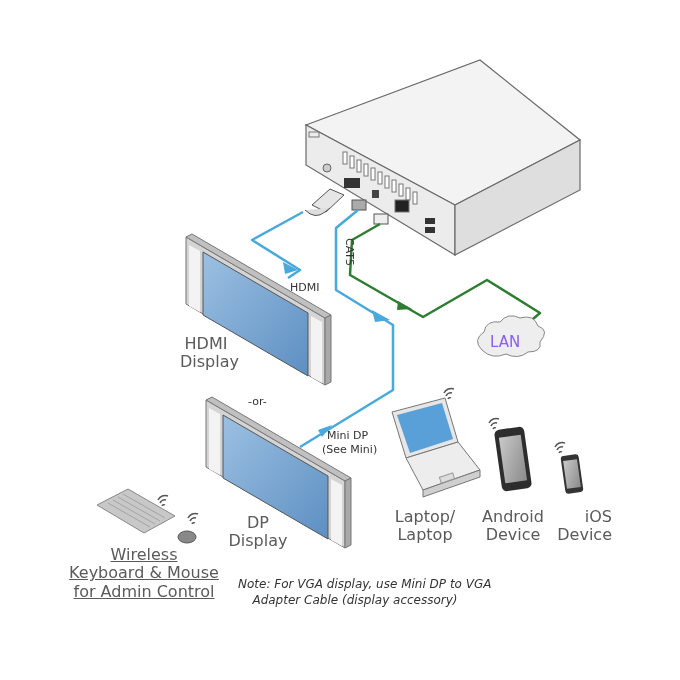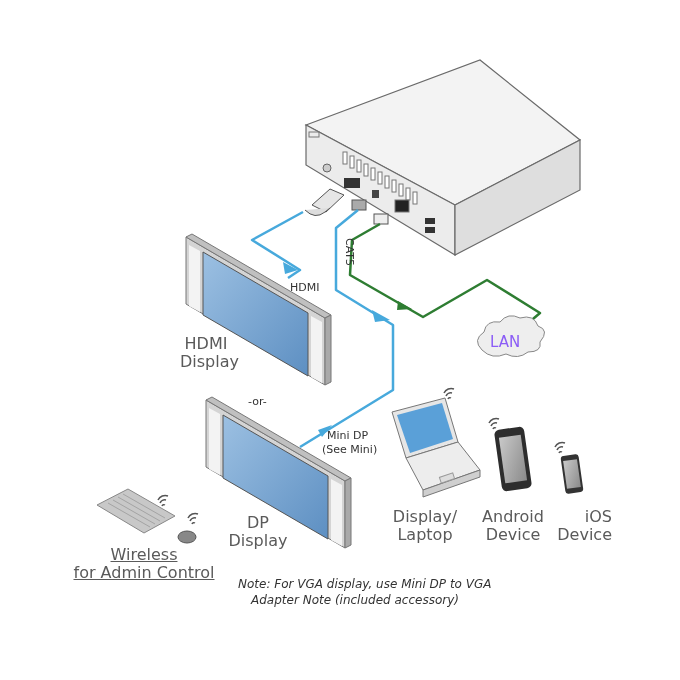--- a/index.html
+++ b/index.html
@@ -160,32 +160,33 @@
 </div>
 <div class="lbl small" style="left:248px;top:396px;">-or-</div>
 
 <div class="lbl big" style="left:228px;top:514px;width:60px;">
   <div>DP</div>
   <div>Display</div>
 </div>
 
 <div class="lbl big" style="left:60px;top:546px;width:168px;text-decoration:underline;">
   <div>Wireless</div>
+  <div>Keyboard &amp; Mouse</div>
   <div>for Admin Control</div>
 </div>
 
 <div class="lbl big" style="left:385px;top:508px;width:80px;">
-  <div>Display/</div>
+  <div>Laptop/</div>
   <div>Laptop</div>
 </div>
 <div class="lbl big" style="left:480px;top:508px;width:66px;">
   <div>Android</div>
   <div>Device</div>
 </div>
 <div class="lbl big" style="left:550px;top:508px;width:62px;text-align:right;">
   <div>iOS</div>
   <div>Device</div>
 </div>
 
 <div class="lbl note" style="left:238px;top:577px;width:234px;">
   <div>Note: For VGA display, use Mini DP to VGA</div>
-  <div>Adapter Note (included accessory)</div>
+  <div>Adapter Cable (display accessory)</div>
 </div>
 
 </body></html>

